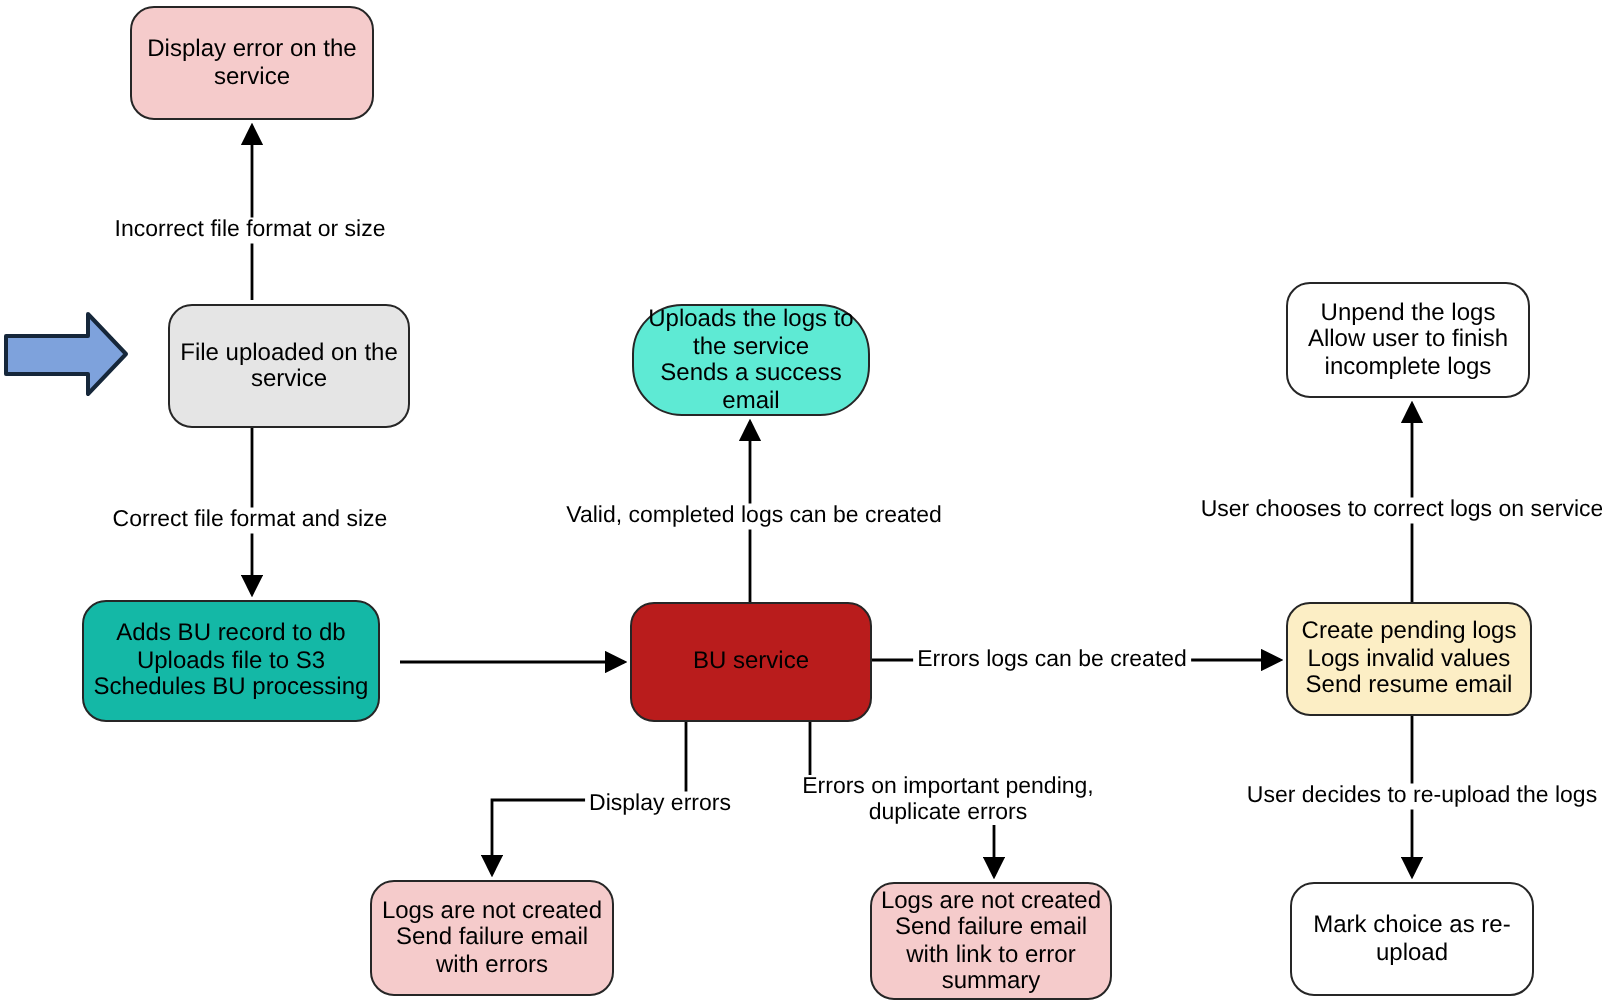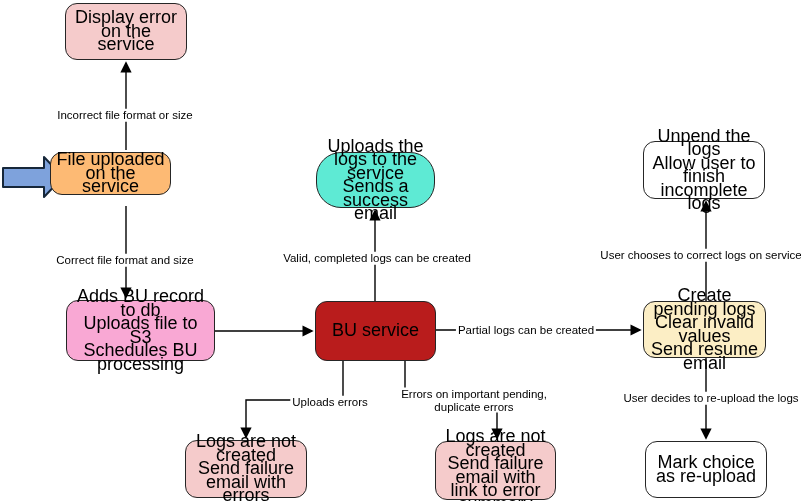--- a/index.html
+++ b/index.html
@@ -5,21 +5,21 @@
   html,body { margin:0; padding:0; background:#ffffff; }
   #canvas {
     position:relative; width:801px; height:501px; background:#ffffff;
     font-family:"Liberation Sans", sans-serif; overflow:hidden;
   }
   #wires { position:absolute; left:0; top:0; width:801px; height:501px; }
   .node {
     position:absolute; box-sizing:border-box;
     border:1.5px solid #262626; border-radius:12px;
     display:flex; align-items:center; justify-content:center;
-    text-align:center; font-size:18px; line-height:13.5px; color:#000;
+    text-align:center; font-size:12px; line-height:13.5px; color:#000;
     white-space:pre-line; padding:2px 4px;
   }
   .edge-label {
     position:absolute; transform:translate(-50%,-50%);
     background:#ffffff; color:#000; font-size:11.5px; line-height:12.5px;
     white-space:nowrap; text-align:center; padding:0 2px;
   }
   .edge-label.wrap { white-space:normal; width:175px; }
 </style>
 </head>
@@ -42,55 +42,55 @@
     <path d="M375,301 V211" fill="none" stroke="#000" stroke-width="1.4" marker-end="url(#arrow)"></path>
     <path d="M436,330 H640" fill="none" stroke="#000" stroke-width="1.4" marker-end="url(#arrow)"></path>
     <path d="M343,361 V400 H246 V437" fill="none" stroke="#000" stroke-width="1.4" marker-end="url(#arrow)"></path>
     <path d="M405,361 V400 H497 V438" fill="none" stroke="#000" stroke-width="1.4" marker-end="url(#arrow)"></path>
     <path d="M706,301 V202" fill="none" stroke="#000" stroke-width="1.4" marker-end="url(#arrow)"></path>
     <path d="M706,358 V438" fill="none" stroke="#000" stroke-width="1.4" marker-end="url(#arrow)"></path>
   </svg>
 
   <div class="node" style="left: 65px; top: 3px; width: 122px; height: 57px; background-color: rgb(245, 203, 203);">Display error on the service</div>
 
-  <div class="node" style="left: 50px; top: 152px; width: 121px; height: 43px; background-color: #fdba74;">File uploaded on the service</div>
+  <div class="node" style="left: 84px; top: 152px; width: 121px; height: 62px; background-color: #e5e5e5;">File uploaded on the service</div>
 
-  <div class="node" style="left: 66px; top: 300px; width: 149px; height: 61px; background-color: #f9a8d4;">Adds BU record to db
+  <div class="node" style="left: 41px; top: 300px; width: 149px; height: 61px; background-color: #14b8a6;">Adds BU record to db
 Uploads file to S3
 Schedules BU processing</div>
 
   <div class="node" style="left: 315px; top: 301px; width: 121px; height: 60px; background-color: #b91c1c;">BU service</div>
 
   <div class="node" style="left: 316px; top: 152px; width: 119px; height: 56px; background-color: #5eead4; border-radius: 25px;">Uploads the logs to the service
 Sends a success email</div>
 
   <div class="node" style="left: 185px; top: 440px; width: 122px; height: 58px; background-color: rgb(245, 203, 203);">Logs are not created
 Send failure email with errors</div>
 
   <div class="node" style="left: 435px; top: 441px; width: 121px; height: 59px; background-color: rgb(245, 203, 203);">Logs are not created
 Send failure email with link to error summary</div>
 
   <div class="node" style="left: 643px; top: 301px; width: 123px; height: 57px; background-color: rgb(252, 238, 197);">Create pending logs
-Clear invalid values
+Logs invalid values
 Send resume email</div>
 
   <div class="node" style="left: 643px; top: 141px; width: 122px; height: 58px; background-color: rgb(255, 255, 255);">Unpend the logs
 Allow user to finish incomplete logs</div>
 
   <div class="node" style="left: 645px; top: 441px; width: 122px; height: 57px; background-color: rgb(255, 255, 255);">Mark choice as re-upload</div>
 
   <div class="edge-label" style="left:125px; top:115px;">Incorrect file format or size</div>
 
   <div class="edge-label" style="left:377px; top:258px;">Valid, completed logs can be created</div>
 
   <div class="edge-label" style="left:125px; top:260px;">Correct file format and size</div>
 
-  <div class="edge-label" style="left:526px; top:330px;">Partial logs can be created</div>
+  <div class="edge-label" style="left:526px; top:330px;">Errors logs can be created</div>
 
-  <div class="edge-label" style="left:330px; top:402px;">Uploads errors</div>
+  <div class="edge-label" style="left:330px; top:402px;">Display errors</div>
 
   <div class="edge-label wrap" style="left:474px; top:400px;">Errors on important pending, duplicate errors</div>
 
   <div class="edge-label" style="left:701px; top:255px;">User chooses to correct logs on service</div>
 
   <div class="edge-label" style="left:711px; top:398px;">User decides to re-upload the logs</div>
 
 </div>
 
 </body></html>

